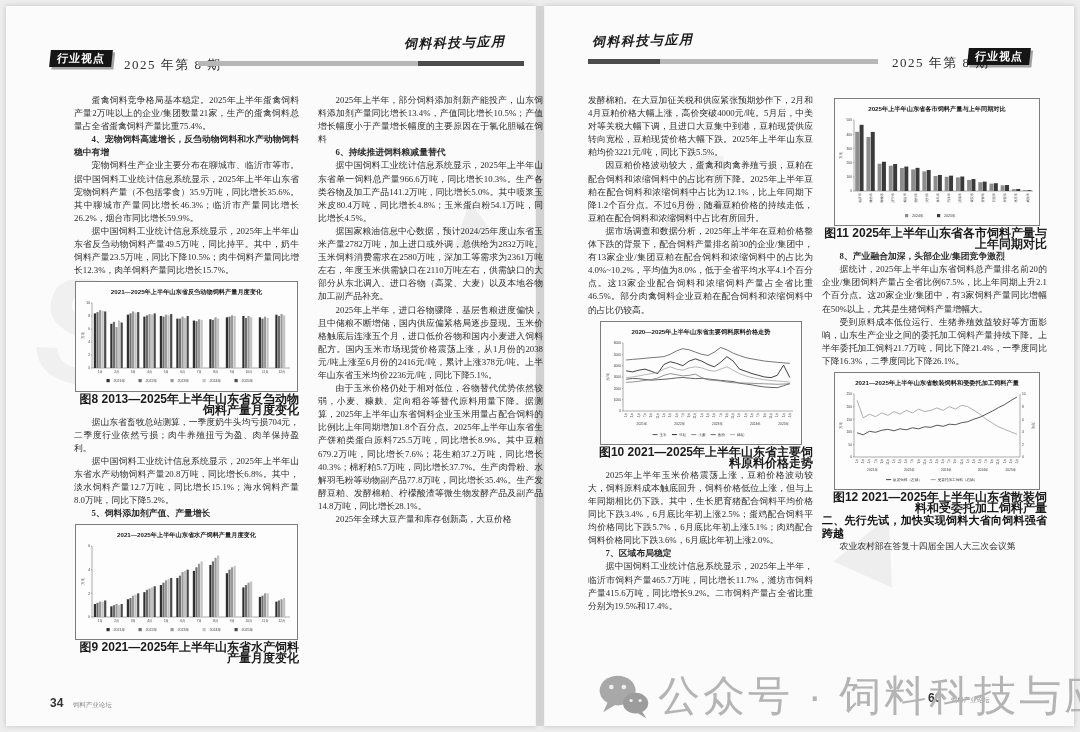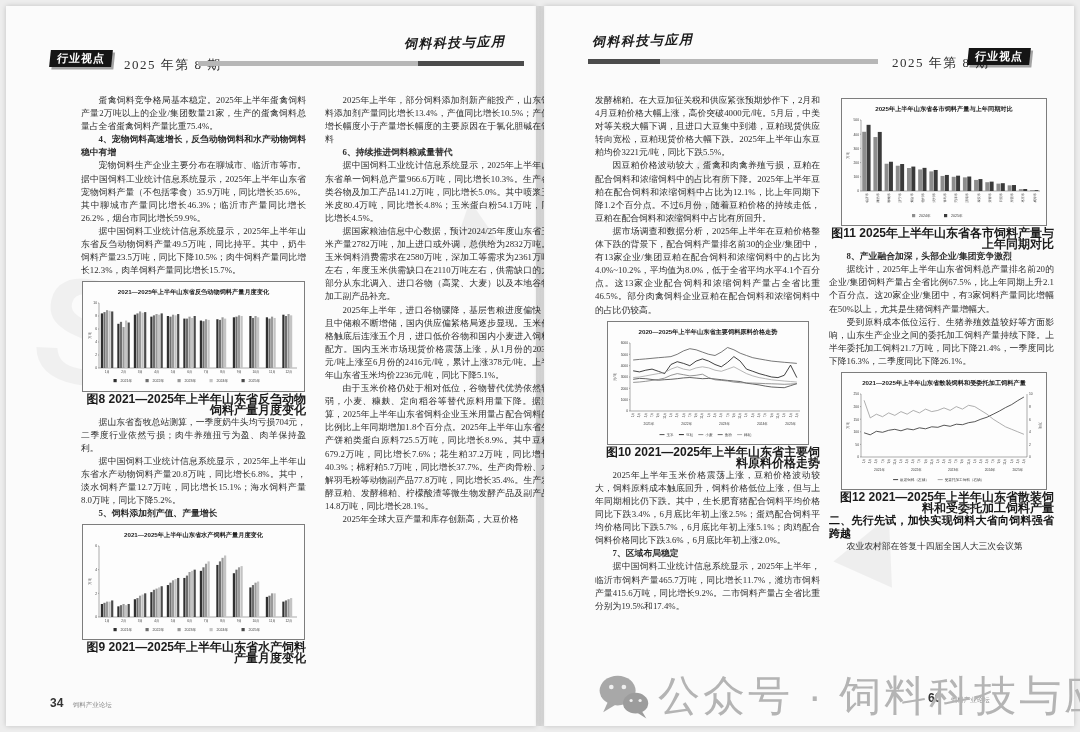--- a/index.html
+++ b/index.html
@@ -14,21 +14,21 @@
   .badge{position:absolute;background:#151515;color:#fff;font-family:"Liberation Sans","DejaVu Sans",sans-serif;
          font-weight:bold;font-size:11px;line-height:17px;padding:0 7px;transform:skewX(-6deg);
          box-shadow:2.5px 2.5px 0 rgba(0,0,0,.35);letter-spacing:1px;}
   .issue{position:absolute;font-size:13px;color:#2f2f2f;letter-spacing:1.5px;}
   .hbar{position:absolute;height:5px;}
   .hbar .lt{background:#b7b7b7;position:absolute;top:0;height:5px;}
   .hbar .dk{background:#4c4c4c;position:absolute;top:0;height:5px;}
   .brand{position:absolute;font-family:"DejaVu Serif","Liberation Serif",serif;font-style:italic;font-weight:bold;
          font-size:13px;color:#1c1c1c;letter-spacing:1.5px;transform:rotate(-1.5deg);white-space:nowrap;}
   
-  .col{position:absolute;top:88px;width:225px;font-size:8.8px;line-height:13.1px;text-align:justify;color:#2d2d2d;margin-left:7px;}
+  .col{position:absolute;top:88px;width:225px;font-size:8.8px;line-height:13.1px;text-align:justify;color:#2d2d2d;}
   .col p{margin:0;}
   .ind{text-indent:2em;}
   .head{font-weight:bold;}
   .bighead{font-weight:bold;font-size:11px;font-family:"Liberation Sans","DejaVu Sans",sans-serif;color:#111;margin-top:2px;}
   
   .figbox{border:1px solid #7d7d7d;margin:4px 1px 2px 1px;padding:2px 1px 1px;background:#fdfdfd;position:relative;z-index:1;}
   .figtitle{font-size:6.2px;font-weight:bold;text-align:center;margin:1px 0 1px;color:#222;
             font-family:"Liberation Sans","DejaVu Sans",sans-serif;}
   .figcap{font-size:12px;font-weight:bold;text-align:right;margin:3px 0 4px;color:#1b1b1b;text-indent:0;
           font-family:"Liberation Sans","DejaVu Sans",sans-serif;line-height:11px;}
@@ -157,21 +157,21 @@
               <rect x="58.5" y="80" width="3.2" height="3.2" fill="#6e6e6e"></rect>
               <text x="65.5" y="83" font-size="3.6" text-anchor="start" fill="#3a3a3a" font-family="&quot;Liberation Sans&quot;,&quot;DejaVu Sans&quot;,sans-serif">2022年</text>
               <rect x="90.5" y="80" width="3.2" height="3.2" fill="#9a9a9a"></rect>
               <text x="97.5" y="83" font-size="3.6" text-anchor="start" fill="#3a3a3a" font-family="&quot;Liberation Sans&quot;,&quot;DejaVu Sans&quot;,sans-serif">2023年</text>
               <rect x="122.5" y="80" width="3.2" height="3.2" fill="#c3c3c3"></rect>
               <text x="129.5" y="83" font-size="3.6" text-anchor="start" fill="#3a3a3a" font-family="&quot;Liberation Sans&quot;,&quot;DejaVu Sans&quot;,sans-serif">2024年</text>
               <rect x="154.5" y="80" width="3.2" height="3.2" fill="#4a4a4a"></rect>
               <text x="161.5" y="83" font-size="3.6" text-anchor="start" fill="#3a3a3a" font-family="&quot;Liberation Sans&quot;,&quot;DejaVu Sans&quot;,sans-serif">2025年</text>
             </svg></div>
       </div>
-      <p class="figcap">图8 2021—2025年上半年山东省反刍动物饲料产量月度变化</p>
+      <p class="figcap">图8 2013—2025年上半年山东省反刍动物饲料产量月度变化</p>
       <p class="ind">据山东省畜牧总站测算，一季度奶牛头均亏损704元，二季度行业依然亏损；肉牛养殖扭亏为盈、肉羊保持盈利。</p>
       <p class="ind">据中国饲料工业统计信息系统显示，2025年上半年山东省水产动物饲料产量20.8万吨，同比增长6.8%。其中，淡水饲料产量12.7万吨，同比增长15.1%；海水饲料产量8.0万吨，同比下降5.2%。</p>
       <p class="ind head">5、饲料添加剂产值、产量增长</p>
       <div class="figbox">
         <div class="figtitle">2021—2025年上半年山东省水产饲料产量月度变化</div>
         <div class="chart"><svg width="213" height="92" viewBox="0 0 213 92">
               <line x1="12" y1="4" x2="12" y2="75" stroke="#777" stroke-width="0.6"></line>
               <line x1="12" y1="75" x2="210" y2="75" stroke="#777" stroke-width="0.6"></line>
               <text x="10" y="76.3" font-size="3.3" text-anchor="end" fill="#3a3a3a" font-family="&quot;Liberation Sans&quot;,&quot;DejaVu Sans&quot;,sans-serif">0</text>
               <line x1="11" y1="75" x2="12" y2="75" stroke="#777" stroke-width="0.6"></line>

